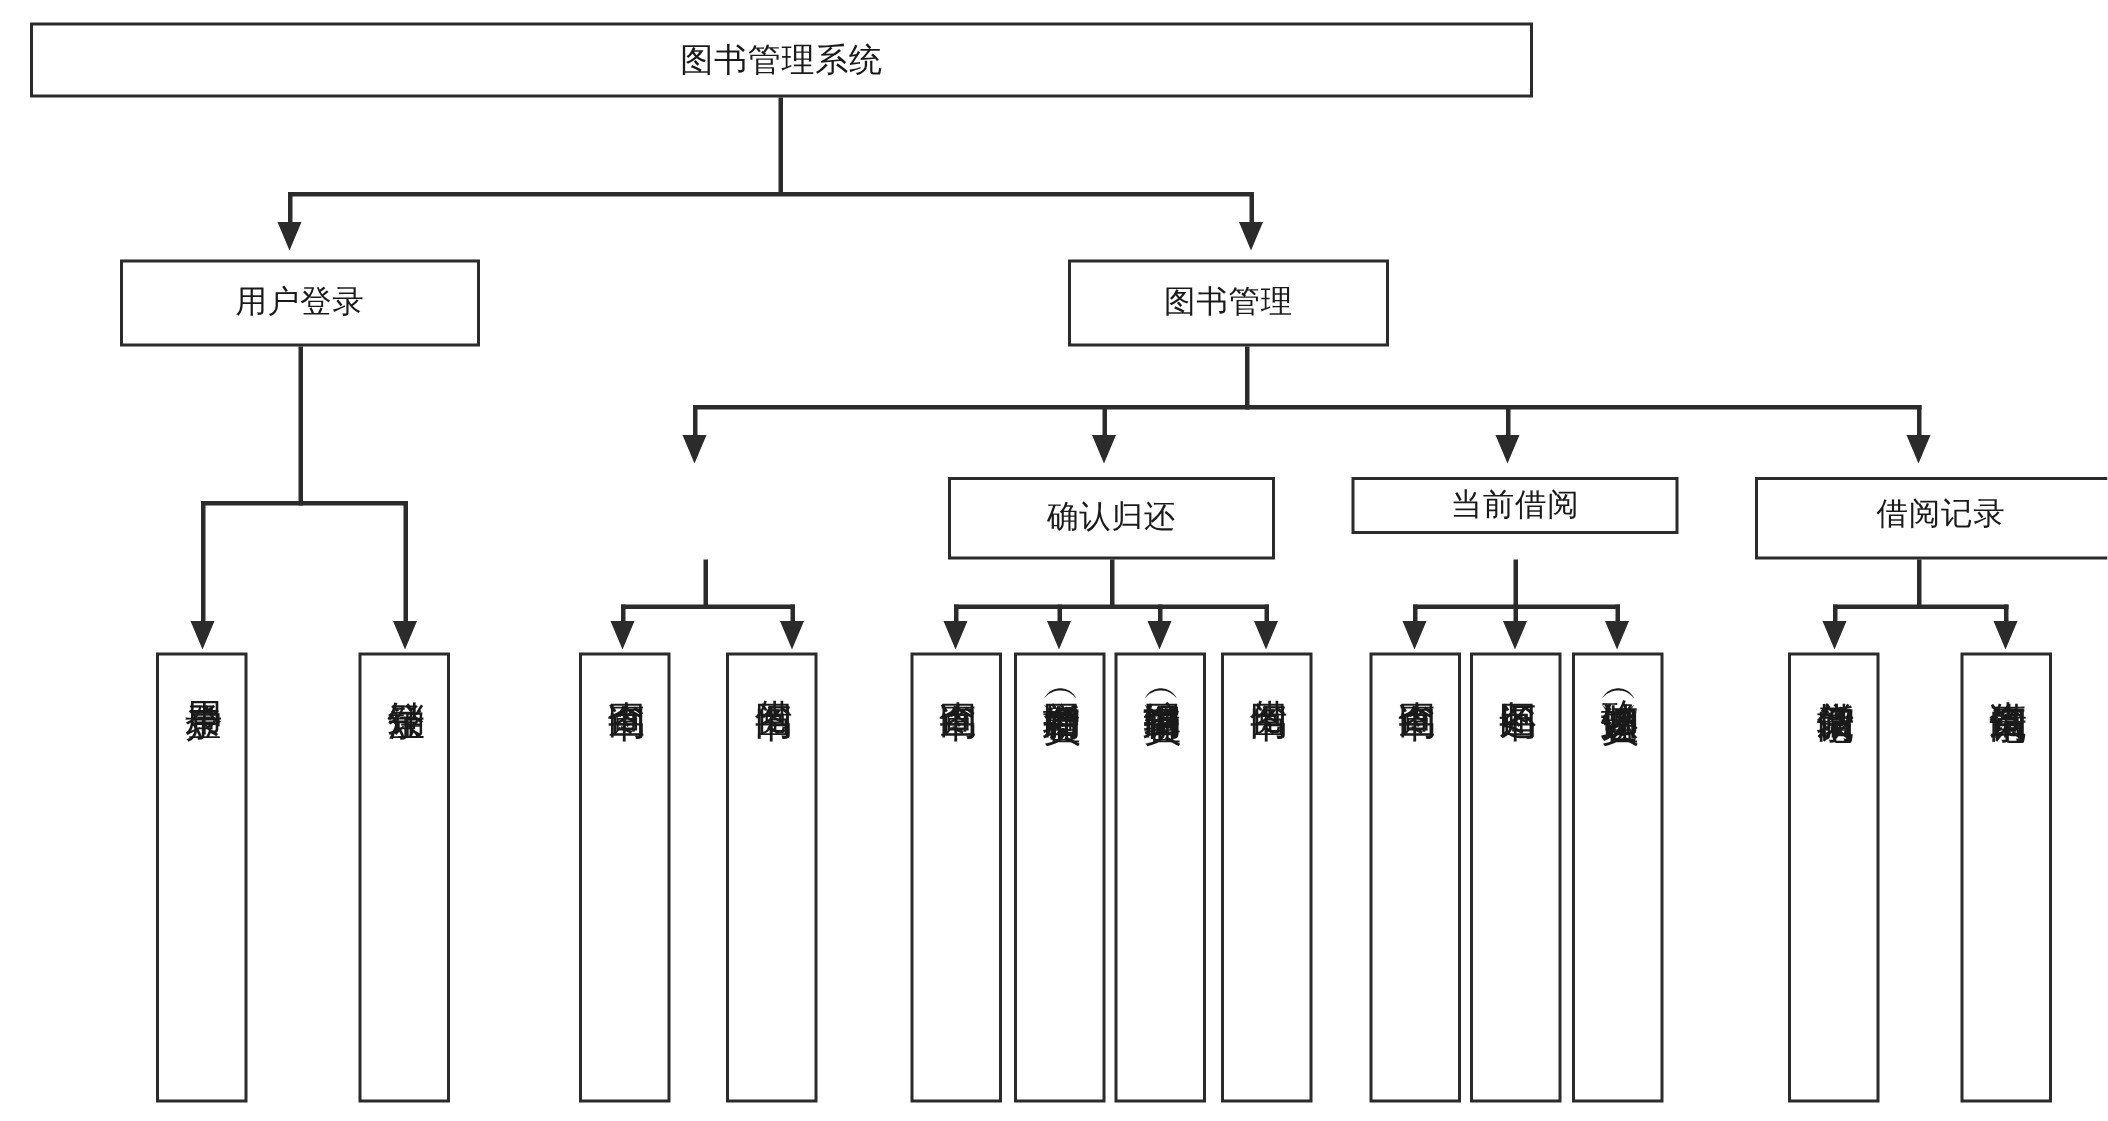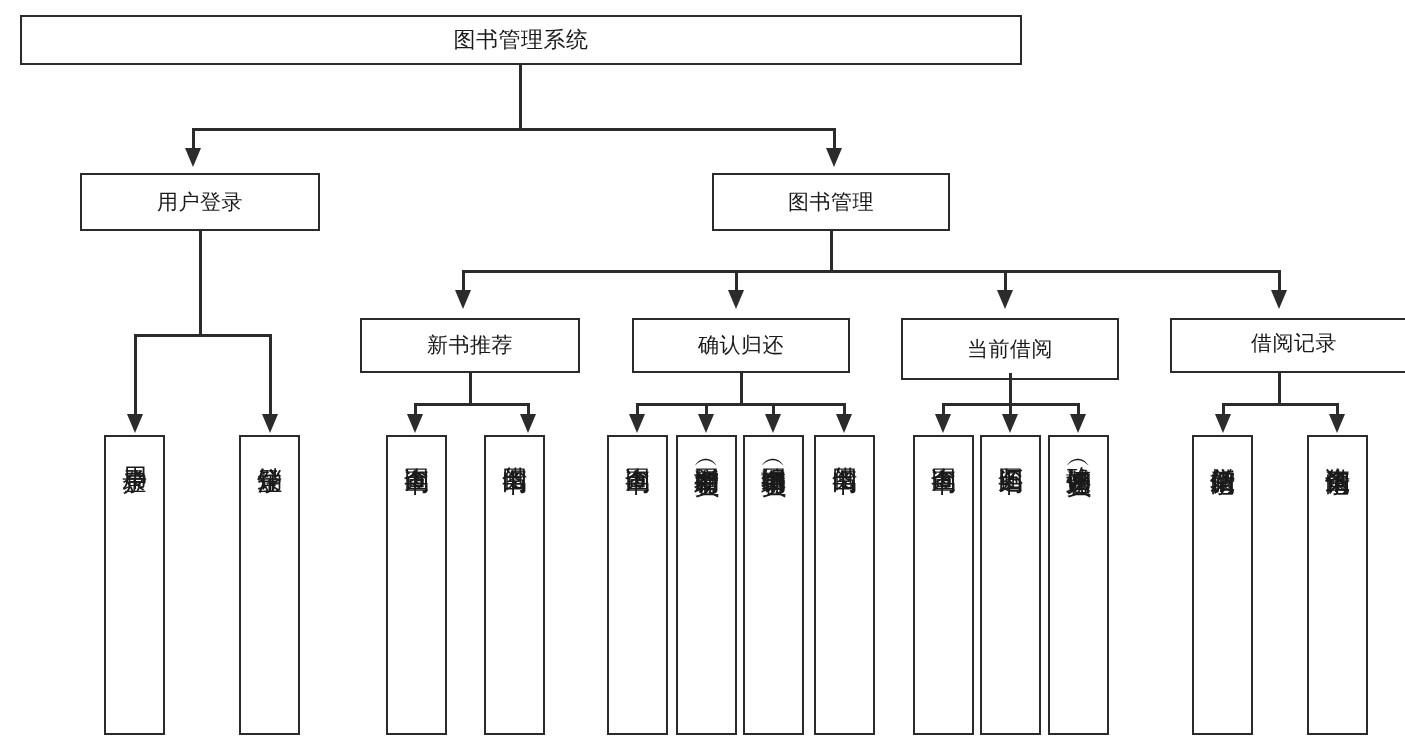--- a/index.html
+++ b/index.html
@@ -94,21 +94,21 @@
 
   <div class="edge v" style="left:192px; top:128px; width:3px; height:22px;"></div>
   <div class="arrow" style="left:185px; top:148px;"></div>
   <div class="edge v" style="left:833px; top:128px; width:3px; height:22px;"></div>
   <div class="arrow" style="left:826px; top:148px;"></div>
 
   <div class="node horiz" style="left:80px; top:173px; width:240px; height:58px;">
     <span class="label">用户登录</span>
   </div>
 
-  <div class="node horiz" style="left:712px; top:173px; width:238px; height:58px;">
+  <div class="node horiz" style="left:712px; top:173px; width:214px; height:58px;">
     <span class="label">图书管理</span>
   </div>
 
   <div class="edge v" style="left:199px; top:231px; width:3px; height:106px;"></div>
   <div class="edge h" style="left:134px; top:334px; width:138px; height:3px;"></div>
   <div class="edge v" style="left:134px; top:334px; width:3px; height:82px;"></div>
   <div class="arrow" style="left:127px; top:414px;"></div>
   <div class="edge v" style="left:269px; top:334px; width:3px; height:82px;"></div>
   <div class="arrow" style="left:262px; top:414px;"></div>
 
@@ -116,27 +116,24 @@
   <div class="edge h" style="left:462px; top:270px; width:819px; height:3px;"></div>
   <div class="edge v" style="left:462px; top:270px; width:3px; height:22px;"></div>
   <div class="arrow" style="left:455px; top:290px;"></div>
   <div class="edge v" style="left:735px; top:270px; width:3px; height:22px;"></div>
   <div class="arrow" style="left:728px; top:290px;"></div>
   <div class="edge v" style="left:1004px; top:270px; width:3px; height:22px;"></div>
   <div class="arrow" style="left:997px; top:290px;"></div>
   <div class="edge v" style="left:1278px; top:270px; width:3px; height:22px;"></div>
   <div class="arrow" style="left:1271px; top:290px;"></div>
 
-  <div class="node horiz" style="left:360px; top:318px; width:220px; height:55px;">
-    <span class="label">新书推荐</span>
-  </div>
   <div class="node horiz" style="left:632px; top:318px; width:218px; height:55px;">
     <span class="label">确认归还</span>
   </div>
-  <div class="node horiz" style="left:901px; top:318px; width:218px; height:62px;">
+  <div class="node horiz" style="left:901px; top:318px; width:218px; height:38px;">
     <span class="label">当前借阅</span>
   </div>
   <div class="node horiz" style="left:1170px; top:318px; width:248px; height:55px;font-family:Liberation Mono, monospace;">
     <span class="label">借阅记录</span>
   </div>
 
   <div class="edge v" style="left:469px; top:373px; width:3px; height:33px;"></div>
   <div class="edge h" style="left:414px; top:403px; width:116px; height:3px;"></div>
   <div class="edge v" style="left:414px; top:403px; width:3px; height:14px;"></div>
   <div class="arrow" style="left:407px; top:414px;"></div>

